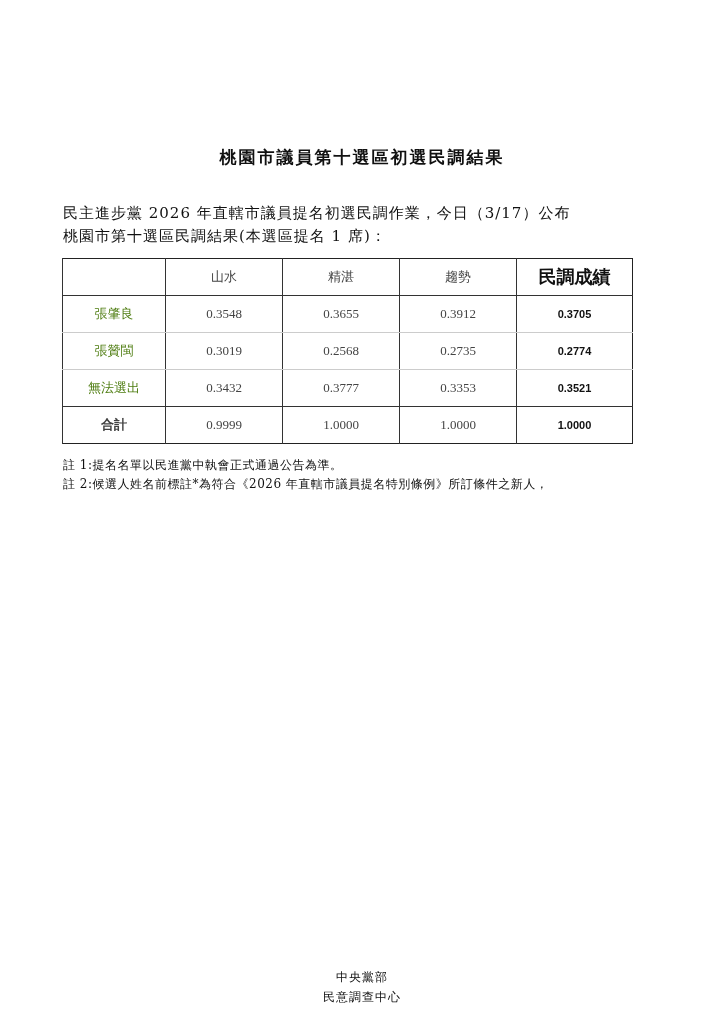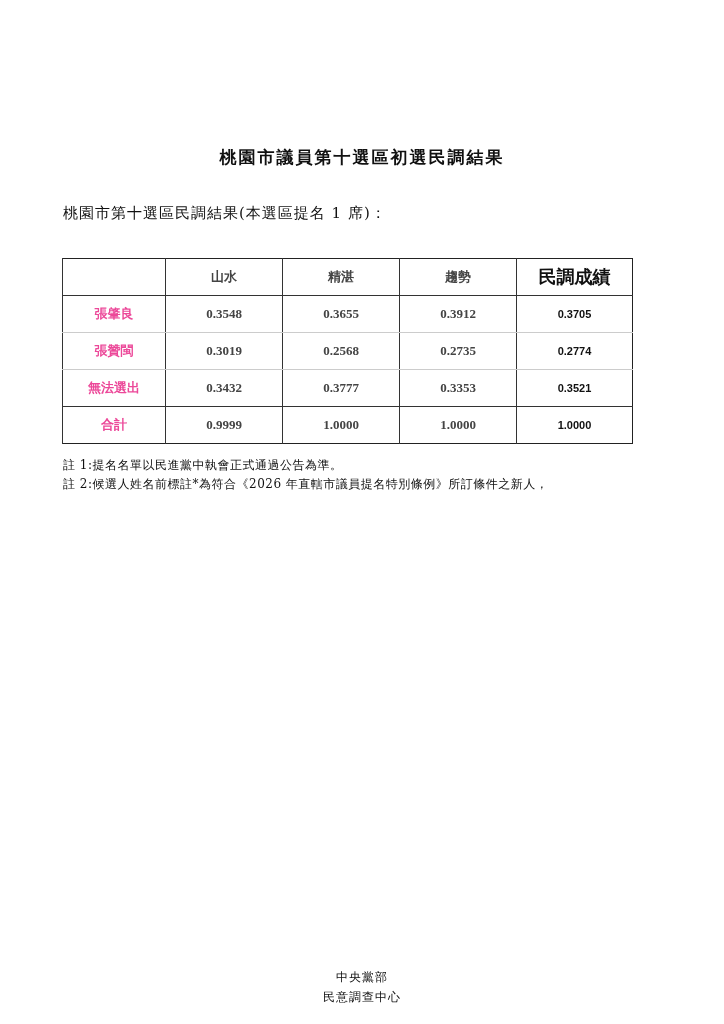--- a/index.html
+++ b/index.html
@@ -1,39 +1,40 @@
 <!DOCTYPE html>
 <html><head>
 <meta charset="utf-8">
 <style>
   html, body { margin:0; padding:0; background:#ffffff; }
   body { width:724px; height:1024px; position:relative; overflow:hidden; color:#111; font-family:"DejaVu Serif", serif; }
   .title { position:absolute; top:146px; left:0; width:724px; text-align:center; font-size:17px; font-weight:bold; letter-spacing:2px; }
   .intro { position:absolute; left:63px; top:202px; font-size:15px; line-height:23px; letter-spacing:1px; }
   table.results { position:absolute; left:62px; top:258px; width:571px; border-collapse:collapse; border:1.5px solid #222; font-family:"Liberation Serif", serif; }
-  table.results td, table.results th { height:36px; text-align:center; font-size:13px; color:#444; font-weight:bold; border-left:1.5px solid #333; padding:0; }
+  table.results td, table.results th { height:36px; text-align:center; font-size:13px; color:#444; font-weight:normal; border-left:1.5px solid #333; padding:0; }
   table.results tr.head th { border-bottom:1.5px solid #333; }
   table.results tr.data td { border-bottom:1px solid #ccc; }
   table.results tr.data.last td { border-bottom:1.5px solid #333; }
   table.results .c0 { width:102px; }
   table.results .c1, table.results .c2, table.results .c3 { width:116px; }
   table.results .final { font-family:"Liberation Sans", sans-serif; font-weight:bold; color:#111; font-size:11px; }
-  table.results .rowname { font-family:"Liberation Sans", sans-serif; color:#ec4899; }
-  table.results .totalname { font-family:"Liberation Sans", sans-serif; font-weight:bold; color:#ec4899; }
+  table.results .rowname { font-family:"Liberation Sans", sans-serif; color:#4d7c0f; }
+  table.results .totalname { font-family:"Liberation Sans", sans-serif; font-weight:bold; color:#404040; }
   table.results th.final { font-size:18px; }
   .notes { position:absolute; left:63px; top:456px; font-size:12px; line-height:19px; letter-spacing:0.5px; }
   .notes .indent { padding-left:30px; }
   .footer { position:absolute; top:926px; left:0; width:724px; text-align:center; font-size:12px; line-height:20px; letter-spacing:1px;margin-top:41px; }
 </style>
 </head>
 <body>
 
 <div class="title">桃園市議員第十選區初選民調結果</div>
 
 <div class="intro">
+  <div>民主進步黨 2026 年直轄市議員提名初選民調作業，今日（3/17）公布</div>
   <div>桃園市第十選區民調結果(本選區提名 1 席)：</div>
 </div>
 
 <table class="results">
   <tbody>
       <tr class="head">
     <th class="c0"></th>
     <th class="c1">山水</th>
     <th class="c2">精湛</th>
     <th class="c3">趨勢</th>

